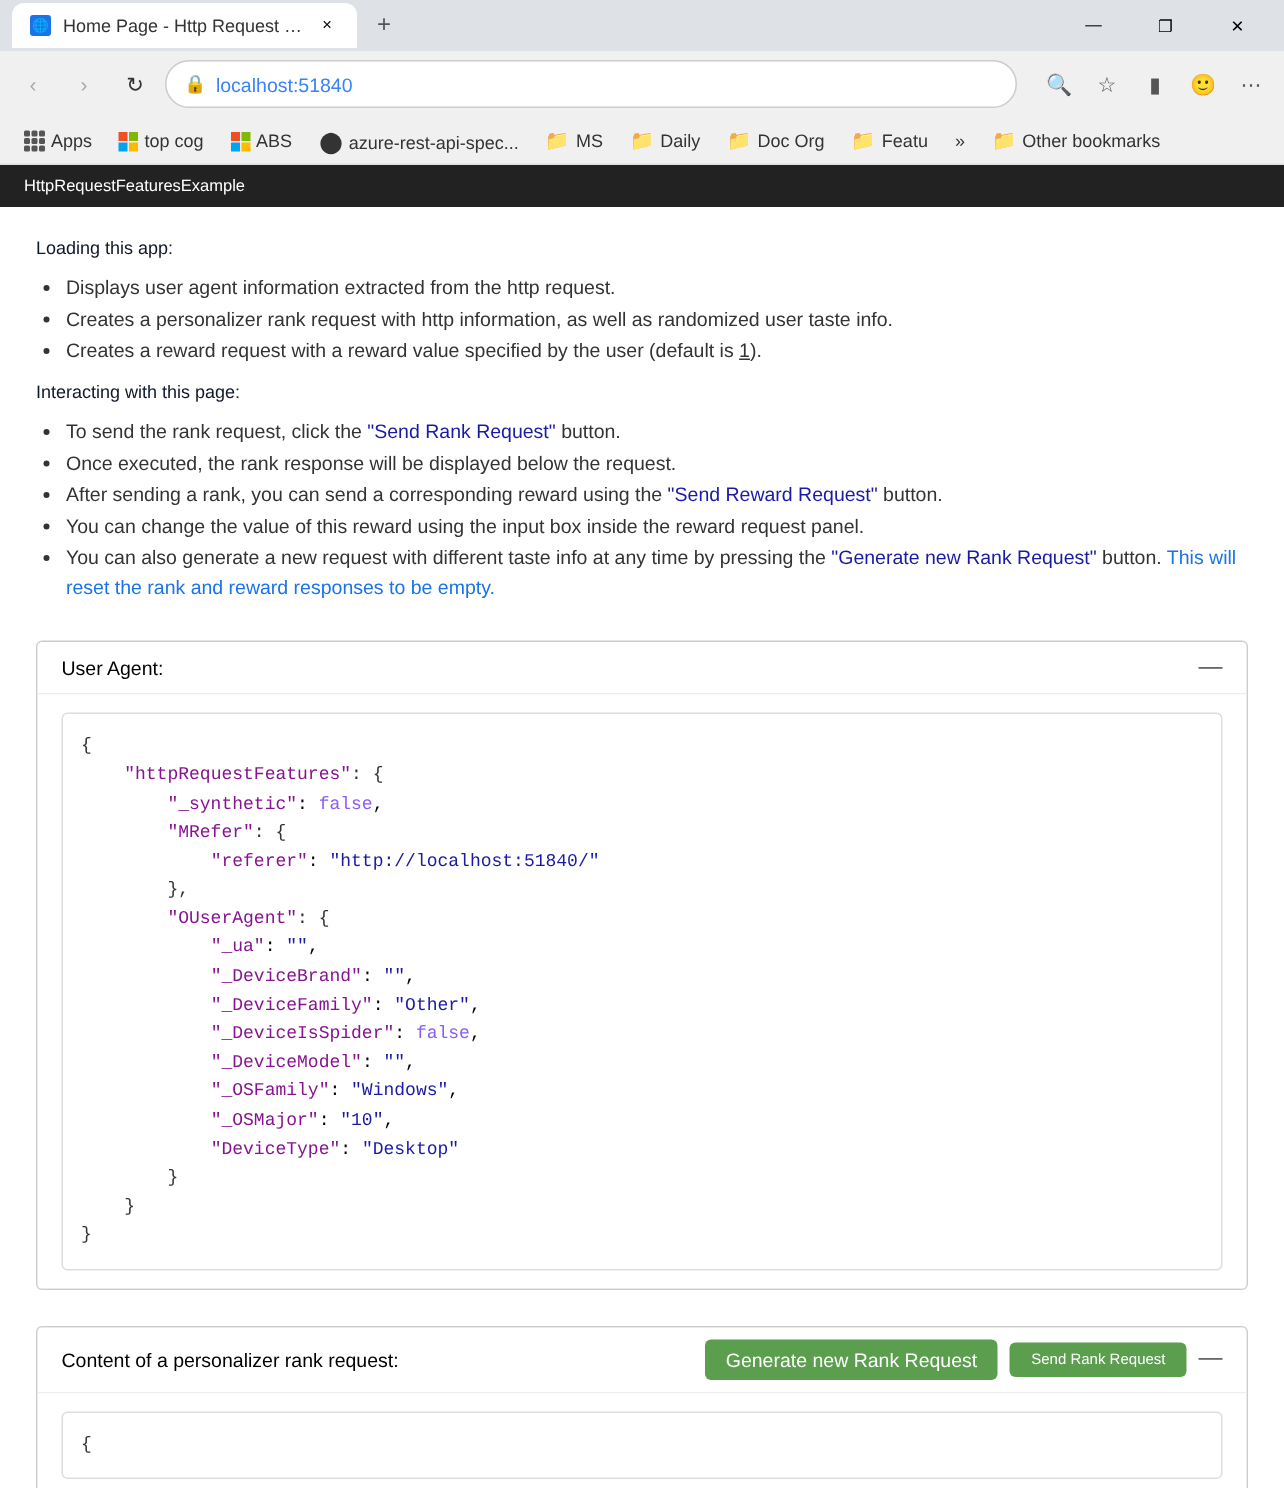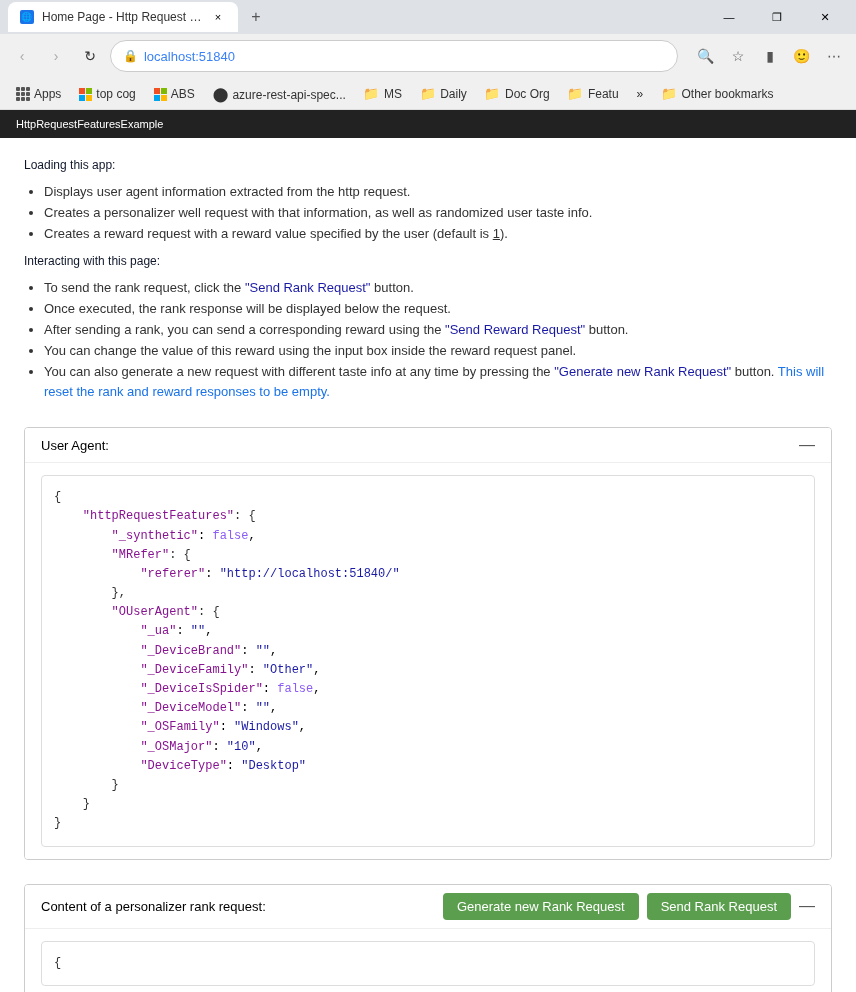--- a/index.html
+++ b/index.html
@@ -231,21 +231,21 @@
       cursor: pointer;
       font-size: 13px;
     }
     .btn-send {
       background: #5a9e4e;
       color: white;
       border: none;
       padding: 6px 14px;
       border-radius: 4px;
       cursor: pointer;
-      font-size: 13px;
+      font-size: 10px;
     }
 
     
     .bm-yellow { color: #f4c430; }
     .ms-r1c1 { background: #f25022; }
     .ms-r1c2 { background: #7fba00; }
     .ms-r2c1 { background: #00a4ef; }
     .ms-r2c2 { background: #ffb900; }
     .ms-logo-wrap { display: grid; grid-template-columns: 6px 6px; grid-template-rows: 6px 6px; gap: 1px; }
 
@@ -351,21 +351,21 @@
 
 <div class="page-header">
   <span>HttpRequestFeaturesExample</span>
 </div>
 
 <div class="page-content">
 
   <h2>Loading this app:</h2>
   <ul>
     <li>Displays user agent information extracted from the http request.</li>
-    <li>Creates a personalizer well request with that information, as well as randomized user taste info.</li>
+    <li>Creates a personalizer rank request with http information, as well as randomized user taste info.</li>
     <li>Creates a reward request with a reward value specified by the user (default is <u>1</u>).</li>
   </ul>
 
   <h2>Interacting with this page:</h2>
   <ul>
     <li>To send the rank request, click the <span style="color:#1a1aa6;">"Send Rank Request"</span> button.</li>
     <li>Once executed, the rank response will be displayed below the request.</li>
     <li>After sending a rank, you can send a corresponding reward using the <span style="color:#1a1aa6;">"Send Reward Request"</span> button.</li>
     <li>You can change the value of this reward using the input box inside the reward request panel.</li>
     <li>You can also generate a new request with different taste info at any time by pressing the <span style="color:#1a1aa6;">"Generate new Rank Request"</span> button. <span style="color:#1a73e8;">This will reset the rank and reward responses to be empty.</span></li>

